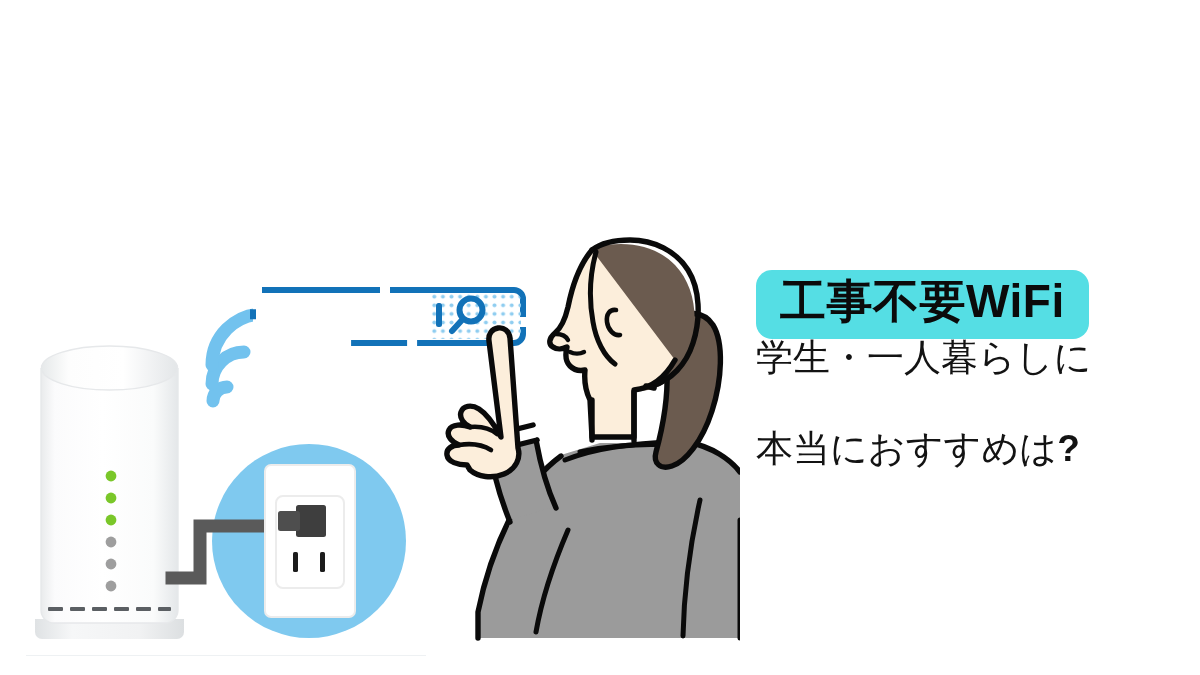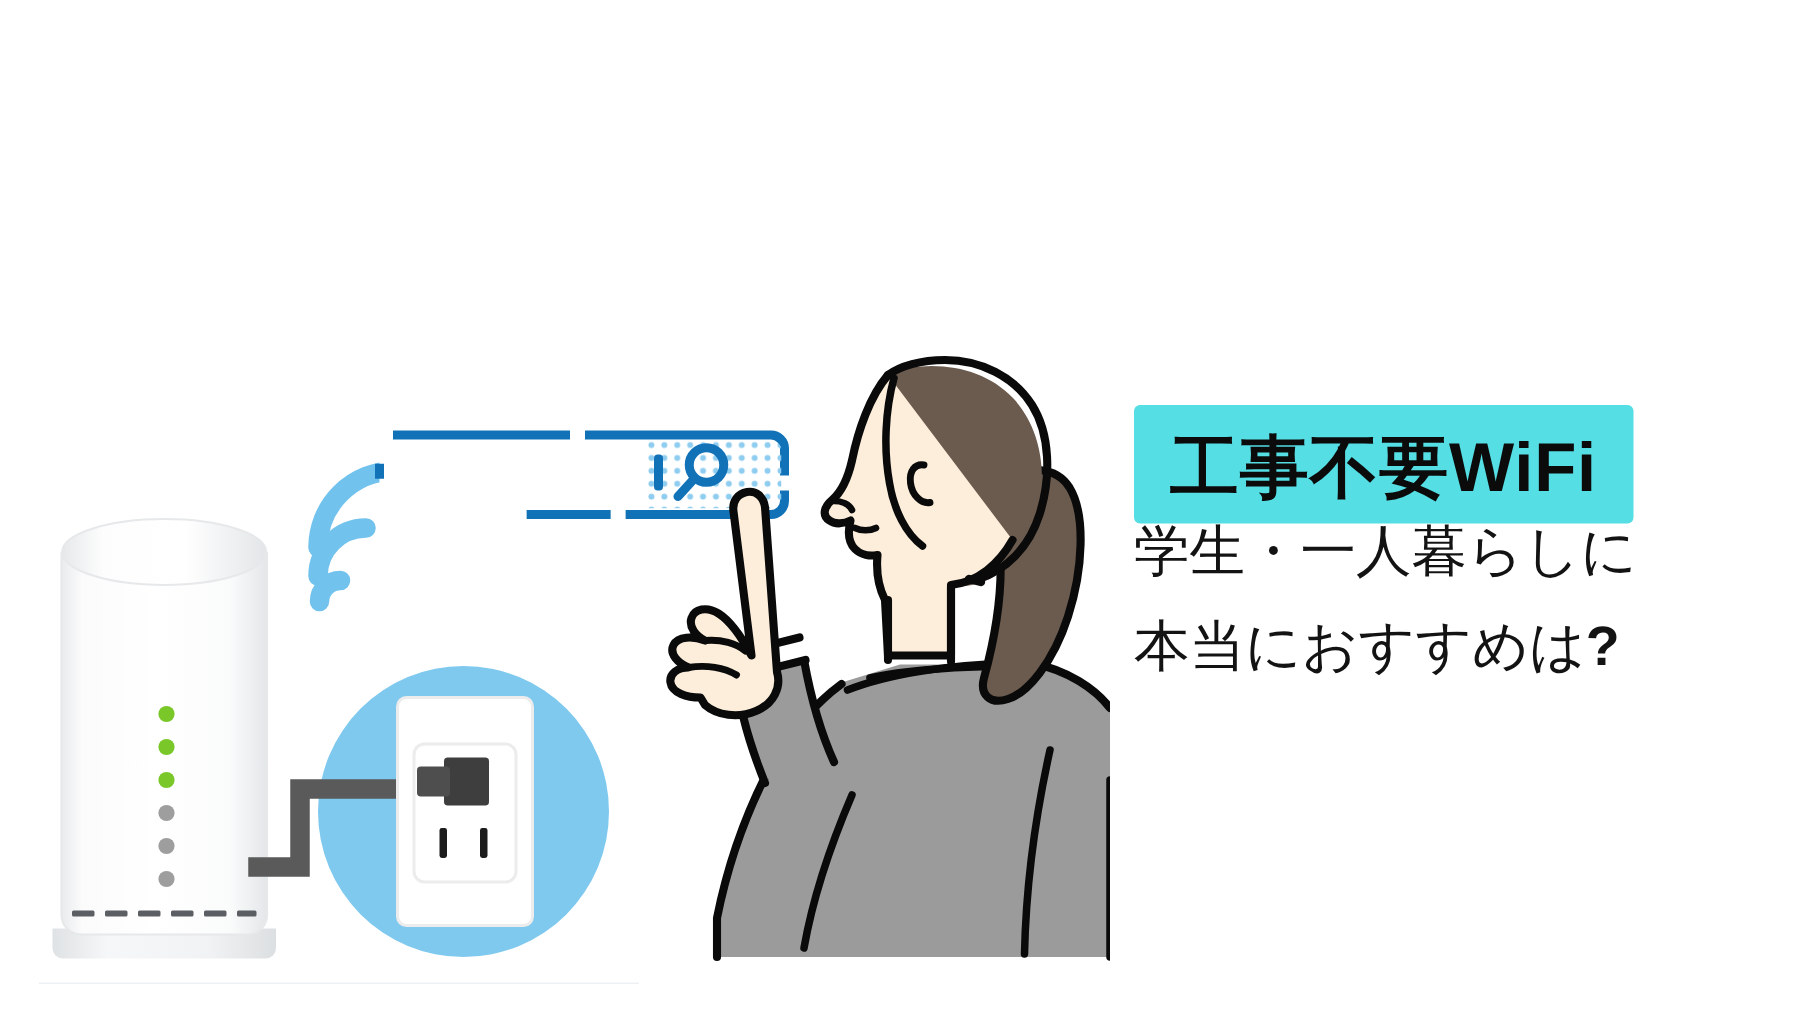--- a/index.html
+++ b/index.html
@@ -35,42 +35,42 @@
   
   #copy-column {
     position: absolute;
     left: 756px;
     top: 270px;
     width: 420px;
   }
   #headline-badge {
     display: inline-block;
     background: #55dee4;
-    border-radius: 4px;
-    padding: 18px 24px 15px 24px;
+    border-radius: 16px;
+    padding: 8px 24px 15px 24px;
     box-sizing: border-box;
   }
   #headline-badge .badge-text {
     display: block;
     font-size: 46px;
     font-weight: 700;
     line-height: 1.0;
     color: #0b0b0b;
     letter-spacing: 0.5px;
     white-space: nowrap;
   }
   .copy-line {
     font-size: 37px;
     line-height: 1.05;
     color: #131313;
     font-weight: 400;
     white-space: nowrap;
   }
   #copy-line-1 { }
-  #copy-line-2 { margin-top: 24px; }
+  #copy-line-2 { margin-top: 52px; }
   .q-mark {
     font-weight: 700;
   }
 
   
   #bottom-rule {
     position: absolute;
     left: 26px;
     top: 655px;
     width: 400px;

